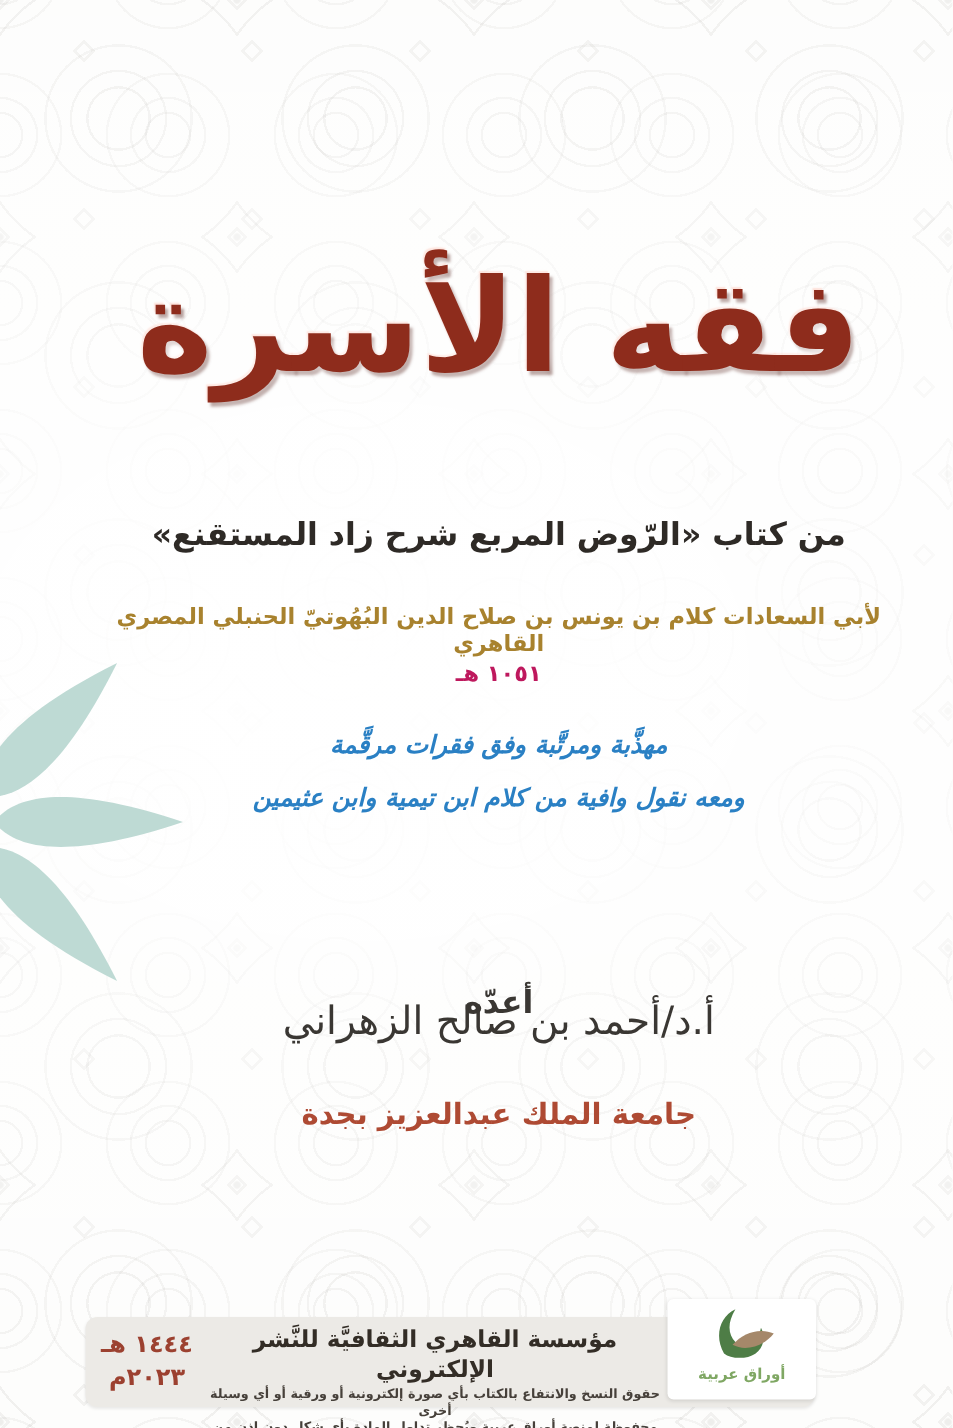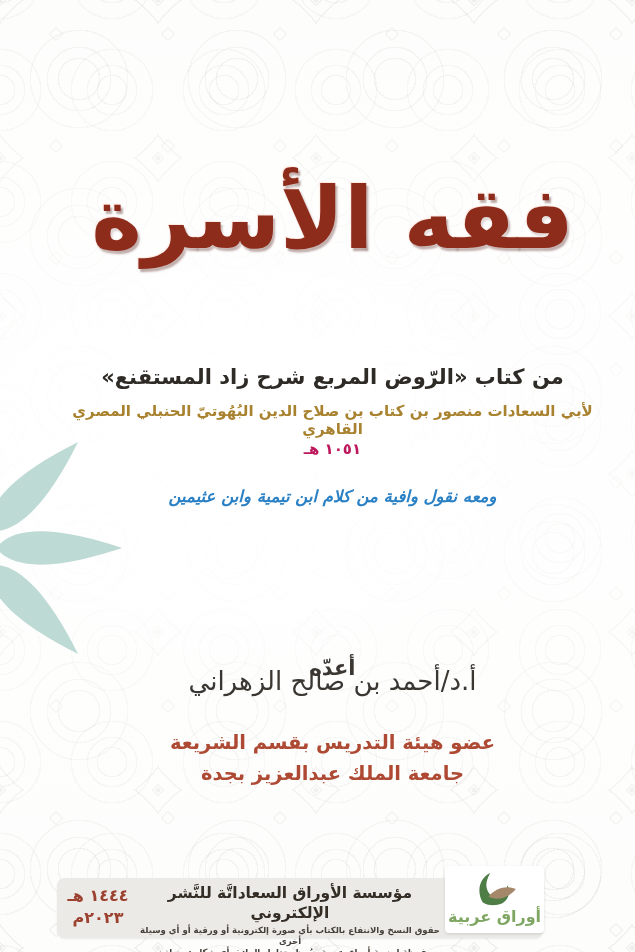--- a/index.html
+++ b/index.html
@@ -40,21 +40,21 @@
   }
   .footer-dates{position:absolute;left:62px;top:885px;width:72px;text-align:center;font-size:16px;font-weight:bold;line-height:22px;}
   .footer-center{position:absolute;left:140px;top:883px;width:300px;text-align:center;color:#332d26;}
   .publisher-name{font-size:15.5px;font-weight:bold;margin:0;line-height:20px;}
   .rights{font-size:8.5px;font-weight:bold;line-height:11px;margin-top:2px;color:#46403a;}
   .logo-card{
     position:absolute;left:445px;top:866px;width:99px;height:67px;background:#ffffff;
     border-radius:4px;box-shadow:0 1px 3px rgba(0,0,0,.12);text-align:center;
   }
   .logo-card svg{margin-top:5px;}
-  .logo-wordmark{font-size:16px;font-weight:bold;line-height:12px;}
+  .logo-wordmark{font-size:10px;font-weight:bold;line-height:12px;}
 </style>
 </head>
 <body>
 
 <div class="cover-bg"></div>
 
 <svg class="star-ornament" viewBox="-160 -160 320 320" aria-hidden="true">
   <g fill="#bedad4">
     <g id="petals">
       <path transform="rotate(0)" d="M0 -24 C 18 -38, 26 -72, 0 -150 C -26 -72, -18 -38, 0 -24 Z"></path>
@@ -73,49 +73,49 @@
       <path transform="rotate(247.5)" d="M0 -10 L9 -26 L-9 -26 Z"></path>
       <path transform="rotate(292.5)" d="M0 -10 L9 -26 L-9 -26 Z"></path>
       <path transform="rotate(337.5)" d="M0 -10 L9 -26 L-9 -26 Z"></path>
     </g>
   </g>
 </svg>
 
 <div class="content">
   <h1 class="book-title" style="color: rgb(142, 44, 28);">فقه الأسرة</h1>
 
-  <div class="source-line" style="color: rgb(46, 42, 38); margin-top: 21px;">من كتاب «الرّوض المربع شرح زاد المستقنع»</div>
+  <div class="source-line" style="color: rgb(46, 42, 38);">من كتاب «الرّوض المربع شرح زاد المستقنع»</div>
 
-  <div class="orig-author" style="color: rgb(168, 130, 46);">لأبي السعادات منصور بن كتاب بن صلاح الدين  البُهُوتيّ الحنبلي المصري القاهري</div>
+  <div class="orig-author" style="color: rgb(168, 130, 46);">لأبي السعادات كلام بن يونس بن صلاح الدين  البُهُوتيّ الحنبلي المصري القاهري</div>
 
   <div class="death-year" style="color: #be185d;">١٠٥١ هـ</div>
 
   <div class="edition-notes" style="color: rgb(42, 128, 196);">
+    <div>مهذَّبة ومرتَّبة وفق فقرات مرقَّمة</div>
     <div>ومعه نقول وافية من كلام ابن تيمية وابن عثيمين</div>
   </div>
 
   <div class="prepared-label">أعدّه</div>
 
   <div class="preparer-name">أ.د/أحمد بن صالح الزهراني</div>
 
   <div class="preparer-titles" style="color: rgb(174, 74, 51);">
-    <div>عضو هيئة التدريس بقسم الشريعة</div>
     <div>جامعة الملك عبدالعزيز بجدة</div>
   </div>
 </div>
 
 <div class="footer-bar"></div>
 
 <div class="footer-dates" style="color: rgb(156, 65, 48);">
   <div>١٤٤٤ هـ</div>
   <div>٢٠٢٣م</div>
 </div>
 
 <div class="footer-center">
-  <p class="publisher-name">مؤسسة الأوراق السعاداتَّة للنَّشر الإلكتروني</p>
+  <p class="publisher-name">مؤسسة القاهري الثقافيَّة للنَّشر الإلكتروني</p>
   <div class="rights">
     <div>حقوق النسخ والانتفاع بالكتاب بأي صورة إلكترونية أو ورقية أو أي وسيلة أخرى</div>
     <div>محفوظة لمنصة أوراق عربية ويُحظر تداول المادة بأي شكل دون إذن من النّاشر أو المؤلف</div>
   </div>
 </div>
 
 <div class="logo-card">
   <svg width="46" height="36" viewBox="0 0 48 38" aria-hidden="true">
     <path fill="#4e7d46" d="M11 33 C 4 21 8 7 19 2 C 13 12 14 20 19 25 C 26 31 35 26 37 15 C 42 25 36 35 25 36 C 19 36.5 14 35.5 11 33 Z"></path>
     <path fill="#a5886a" d="M17 27 C 25 18 36 15 46 19 C 39 28 26 32 17 27 Z"></path>

